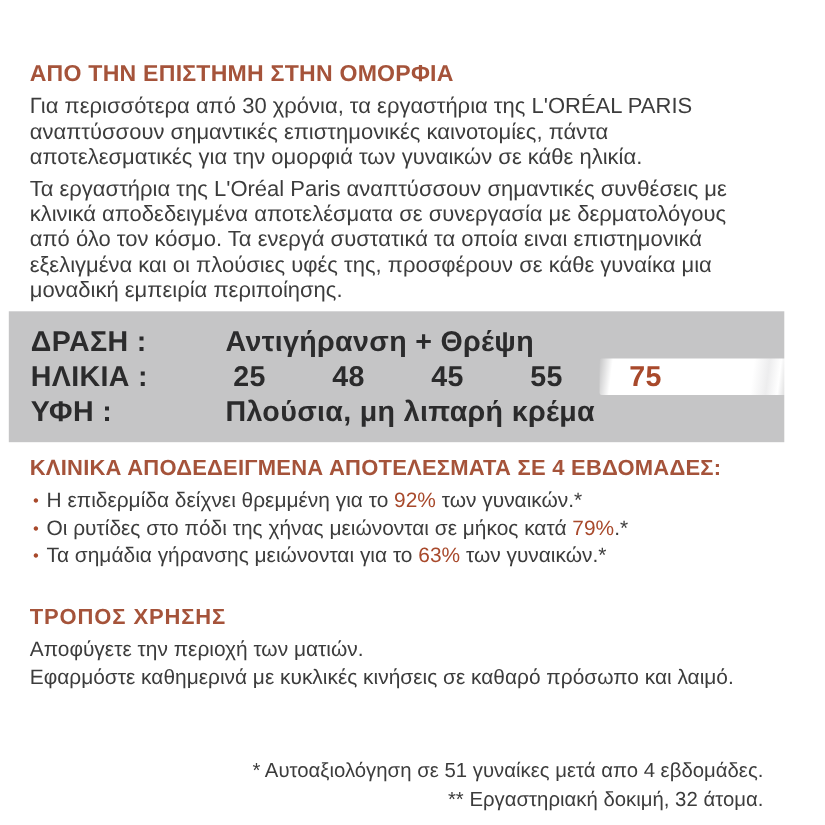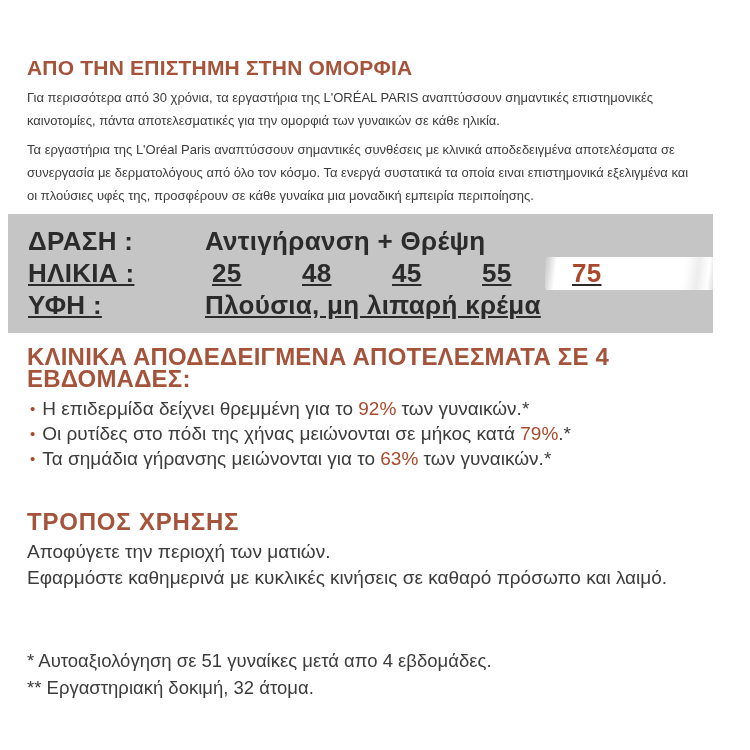--- a/index.html
+++ b/index.html
@@ -20,71 +20,71 @@
   }
   .page{position:relative;width:720px;height:750px;background:#fff;}
   .content{padding:56px 26px 0 27px;}
 
   .title{
     font-size:21px;font-weight:bold;line-height:24px;
     color:var(--accent);letter-spacing:.2px;
     margin:0 0 6px 0;
   }
   .para{
-    font-size:13px;line-height:23px;color:var(--text);
+    font-size:20px;line-height:23px;color:var(--text);
     margin:0 0 6px 0;
   }
 
   .panel{
     margin:7px -19px 0 -19px;
     background:var(--panel_bg);
     padding:12px 0 12px 20px;
   }
   .prow{
     display:flex;align-items:flex-start;
     font-size:26px;line-height:31px;font-weight:600;
     color:var(--panel_text);letter-spacing:.3px;
   }
-  .prow + .prow{margin-top:1px;text-decoration:underline;}
+  .prow + .prow{margin-top:1px;}
   .prow-label{width:177px;flex:none;}
   .prow-value{flex:1;}
   .ages{display:flex;position:relative;padding-left:7px;}
   .age{width:90px;flex:none;position:relative;z-index:1;}
   .age.hl{color:var(--accent_numbers);}
   .age-highlight{
     position:absolute;left:340px;top:-1px;width:172px;height:33px;
     z-index:0;border-radius:2px;
     background:linear-gradient(97deg,
       rgba(255,255,255,0) 0%, var(--highlight_bg) 7%,
       var(--highlight_bg) 80%, #ededee 88%,
       var(--highlight_bg) 94%, rgba(255,255,255,.15) 100%);
   }
 
   .results{margin-top:13px;}
   .section-heading{
-    font-size:24px;font-weight:bold;line-height:22px;
+    font-size:20px;font-weight:bold;line-height:22px;
     color:var(--accent);letter-spacing:.2px;
   }
   .bullets{margin-top:6px;list-style:none;}
   .bullet{
     display:flex;align-items:flex-start;
     font-size:19px;line-height:25px;color:var(--text);
   }
   .bullet .dot{
     color:var(--accent_numbers);font-size:15px;line-height:25px;
     margin:0 7px 0 3px;flex:none;
   }
   .pct{color:var(--accent_numbers);}
 
-  .usage{margin-top:40px;}
+  .usage{margin-top:32px;}
   .usage .section-heading{letter-spacing:.8px;}
   .usage-lines{margin-top:6px;}
   .usage-line{font-size:19px;line-height:26px;color:var(--text);}
 
-  .footnotes{margin-top:56px;}
+  .footnotes{margin-top:56px;text-align:right;}
   .footnote{font-size:18.5px;line-height:27px;color:var(--text);}
 </style>
 </head>
 <body>
 
 <div class="page">
   <div class="content">
 
     <h1 class="title">ΑΠΟ ΤΗΝ ΕΠΙΣΤΗΜΗ ΣΤΗΝ ΟΜΟΡΦΙΑ</h1>
     <p class="para">Για περισσότερα από 30 χρόνια, τα εργαστήρια της L'ORÉAL PARIS αναπτύσσουν σημαντικές επιστημονικές καινοτομίες, πάντα αποτελεσματικές για την ομορφιά των γυναικών σε κάθε ηλικία.</p>

